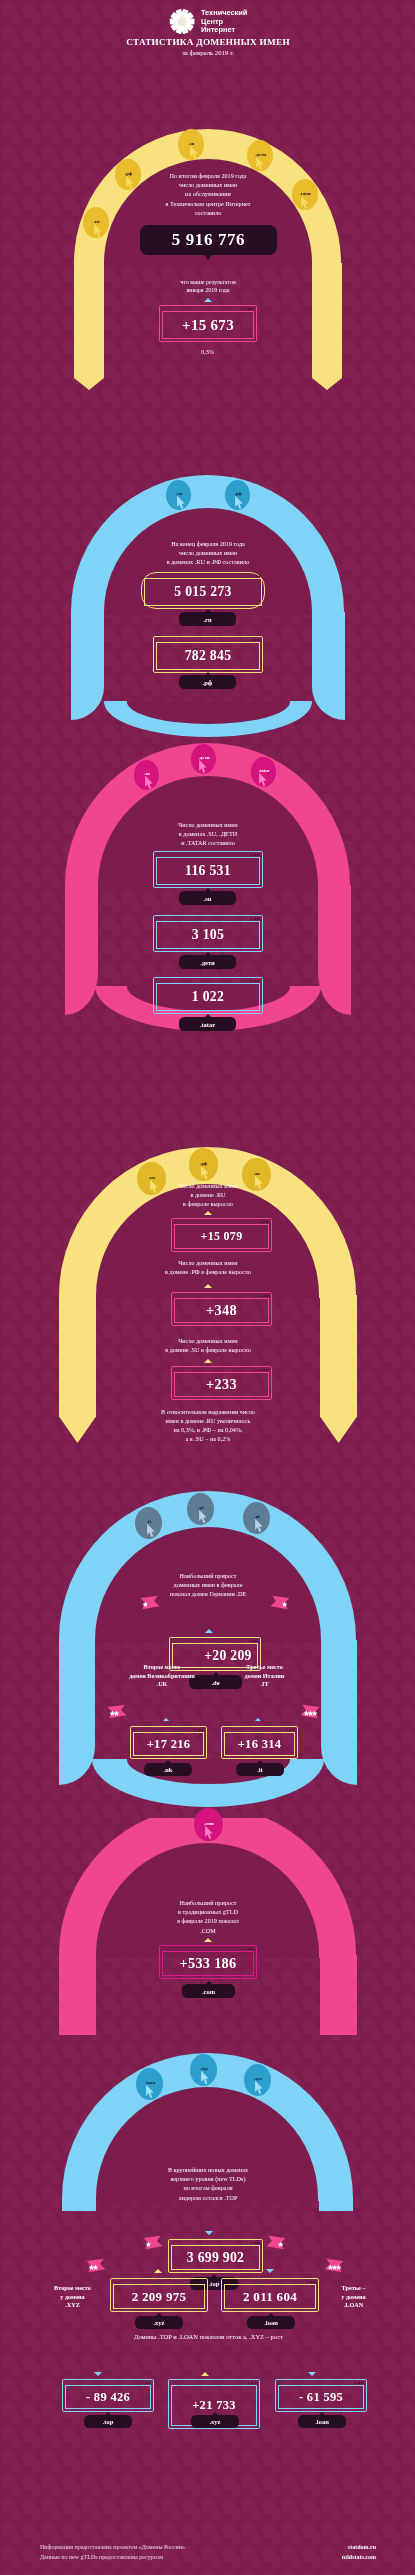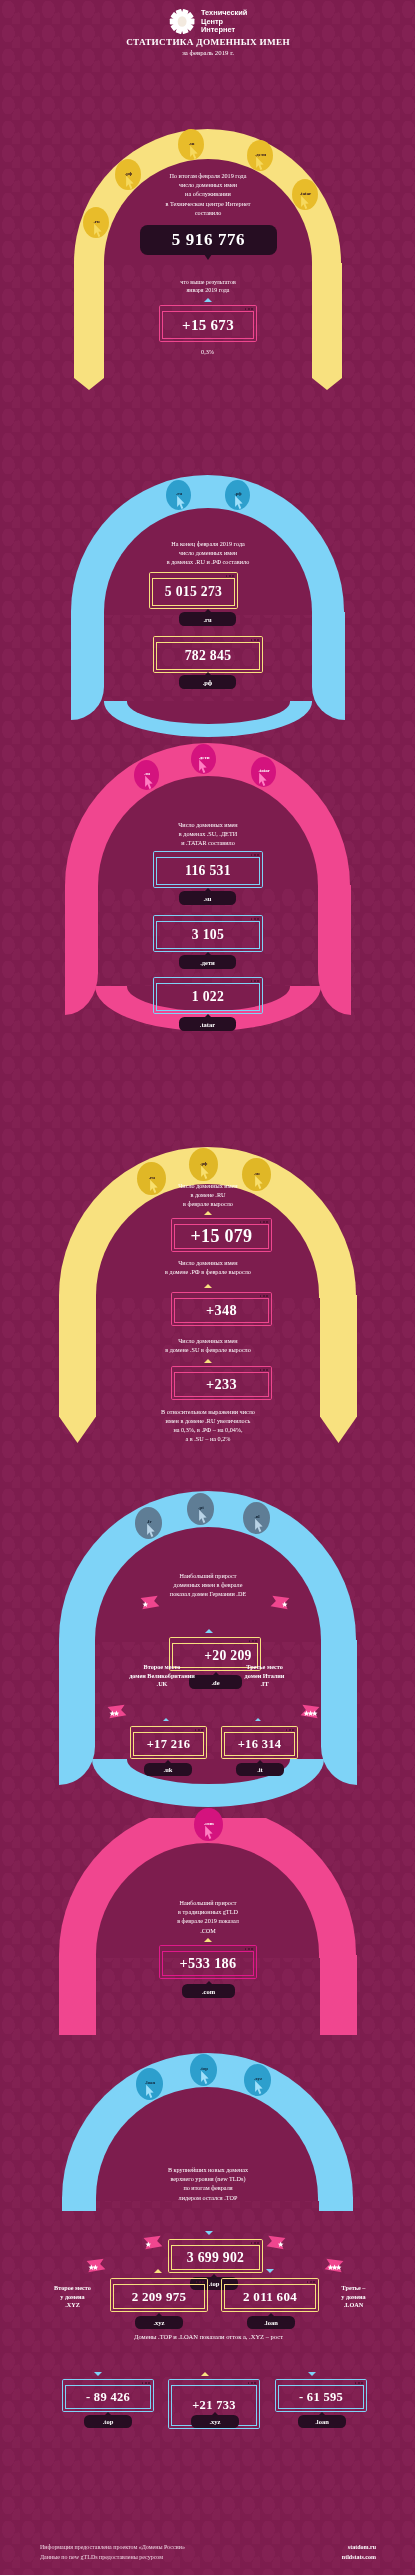--- a/index.html
+++ b/index.html
@@ -186,21 +186,21 @@
     </div>
     <div class="cbub" style="left:225px;top:480px;width:25px;height:30px;background:#2d9fcd;">
       <span style="left:7.1px;top:7.1px;">
         <svg width="10.7" height="15.4" viewBox="0 0 40 56">
           <path d="M8 2 L8 44 L17 34 L24 52 L31 49 L24 32 L36 31 Z" fill="#9fe0fb"></path>
         </svg>
       </span>
       <span class="lbl" style="color:#11263a;margin-left:1.2px;margin-bottom:2.4px;">.рф</span>
     </div>
     <div class="para abs" style="left:98px;top:539px;width:220px;font-size:6.2px;line-height:9px;">На конец февраля 2019 года<br>число доменных имен<br>в доменах .RU и .РФ составило</div>
-    <div class="winbox" style="left:149px;top:572px;width:89px;height:37px;border-color:#f8e17f;">
+    <div class="winbox" style="left:141px;top:572px;width:124px;height:37px;border-color:#f8e17f;border-radius:15px;">
       <div class="bar">
         <span class="dot"></span>
         <span class="dot"></span>
         <span class="dot"></span>
       </div>
       <div class="inner" style="border-color:#f8e17f;">
         <div class="num" style="font-size:13.7px;">5 015 273</div>
       </div>
     </div>
     <div class="pill" style="left:179px;top:612px;width:57px;height:14.3px;font-size:6.5px;">
@@ -336,21 +336,21 @@
     </div>
     <div class="para abs" style="left:110px;top:1181px;width:196px;font-size:6.2px;line-height:9px;">Число доменных имен<br>в домене .RU<br>в феврале выросло</div>
     <div class="abs" style="left:204px;top:1211px;border-left:4.2px solid transparent;border-right:4.2px solid transparent;border-bottom:4.6px solid #f8e17f;"></div>
     <div class="winbox" style="left:171px;top:1218px;width:101px;height:34px;border-color:#f0468f;">
       <div class="bar">
         <span class="dot"></span>
         <span class="dot"></span>
         <span class="dot"></span>
       </div>
       <div class="inner" style="border-color:#f0468f;">
-        <div class="num" style="font-size:18px;">+15 079</div>
+        <div class="num" style="font-size:12px;">+15 079</div>
       </div>
     </div>
     <div class="para abs" style="left:101px;top:1258px;width:214px;font-size:6.2px;line-height:9px;">Число доменных имен<br>в домене .РФ в феврале выросло</div>
     <div class="abs" style="left:204px;top:1284px;border-left:4.2px solid transparent;border-right:4.2px solid transparent;border-bottom:4.6px solid #f8e17f;"></div>
     <div class="winbox" style="left:171px;top:1292px;width:101px;height:34px;border-color:#f0468f;">
       <div class="bar">
         <span class="dot"></span>
         <span class="dot"></span>
         <span class="dot"></span>
       </div>

